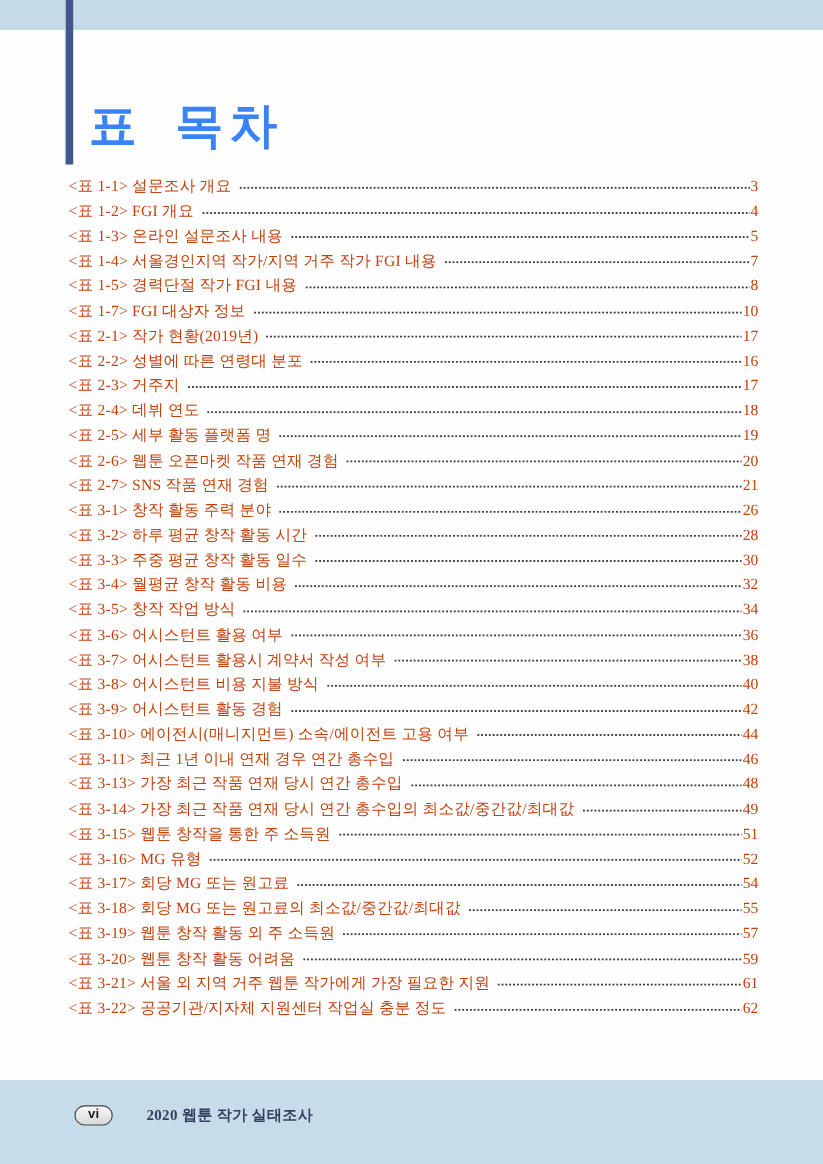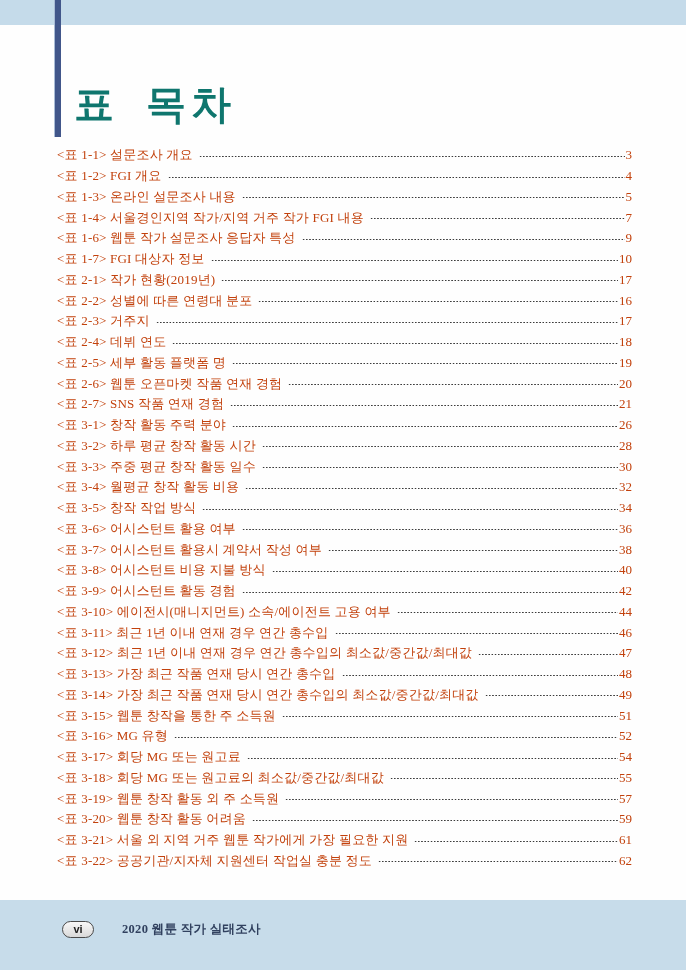--- a/index.html
+++ b/index.html
@@ -14,21 +14,21 @@
     position: absolute; top: 0; left: 0; right: 0; height: 25px;
     background: #c5dbea;
   }
   .accent-bar {
     position: absolute; top: 0; left: 55px; width: 6px; height: 137px;
     background: #41568a;
     box-shadow: -1px 0 0 #a9bcd6;
   }
   .page-title {
     position: absolute; left: 74px; top: 50px;
-    font-size: 40px; color: #0f766e;
+    font-size: 40px; color: #3b82f6;
     letter-spacing: 5px; word-spacing: 12px;
     white-space: nowrap;
   }
   .toc-list {
     position: absolute; top: 145px; left: 57px; right: 54px;
   }
   .toc-row {
     display: flex; align-items: center;
     height: 20.75px;
     font-size: 13px; color: #c2410c;
@@ -97,26 +97,26 @@
     <span class="dot-leader"></span>
     <span class="page-num">5</span>
   </div>
 
   <div class="toc-row">
     <span class="toc-label">&lt;표 1-4&gt; 서울경인지역 작가/지역 거주 작가 FGI 내용</span>
     <span class="dot-leader"></span>
     <span class="page-num">7</span>
   </div>
 
-
-  <div class="toc-row">
-    <span class="toc-label">&lt;표 1-6&gt; 웹툰 작가 설문조사 응답자 특성</span>
-    <span class="dot-leader"></span>
-    <span class="page-num">9</span>
-  </div>
+  <div class="toc-row">
+    <span class="toc-label">&lt;표 1-5&gt; 경력단절 작가 FGI 내용</span>
+    <span class="dot-leader"></span>
+    <span class="page-num">8</span>
+  </div>
+
 
   <div class="toc-row">
     <span class="toc-label">&lt;표 1-7&gt; FGI 대상자 정보</span>
     <span class="dot-leader"></span>
     <span class="page-num">10</span>
   </div>
 
   <div class="toc-row">
     <span class="toc-label">&lt;표 2-1&gt; 작가 현황(2019년)</span>
     <span class="dot-leader"></span>
@@ -218,25 +218,20 @@
     <span class="dot-leader"></span>
     <span class="page-num">44</span>
   </div>
 
   <div class="toc-row">
     <span class="toc-label">&lt;표 3-11&gt; 최근 1년 이내 연재 경우 연간 총수입</span>
     <span class="dot-leader"></span>
     <span class="page-num">46</span>
   </div>
 
-  <div class="toc-row">
-    <span class="toc-label">&lt;표 3-12&gt; 최근 1년 이내 연재 경우 연간 총수입의 최소값/중간값/최대값</span>
-    <span class="dot-leader"></span>
-    <span class="page-num">47</span>
-  </div>
 
   <div class="toc-row">
     <span class="toc-label">&lt;표 3-13&gt; 가장 최근 작품 연재 당시 연간 총수입</span>
     <span class="dot-leader"></span>
     <span class="page-num">48</span>
   </div>
 
   <div class="toc-row">
     <span class="toc-label">&lt;표 3-14&gt; 가장 최근 작품 연재 당시 연간 총수입의 최소값/중간값/최대값</span>
     <span class="dot-leader"></span>

